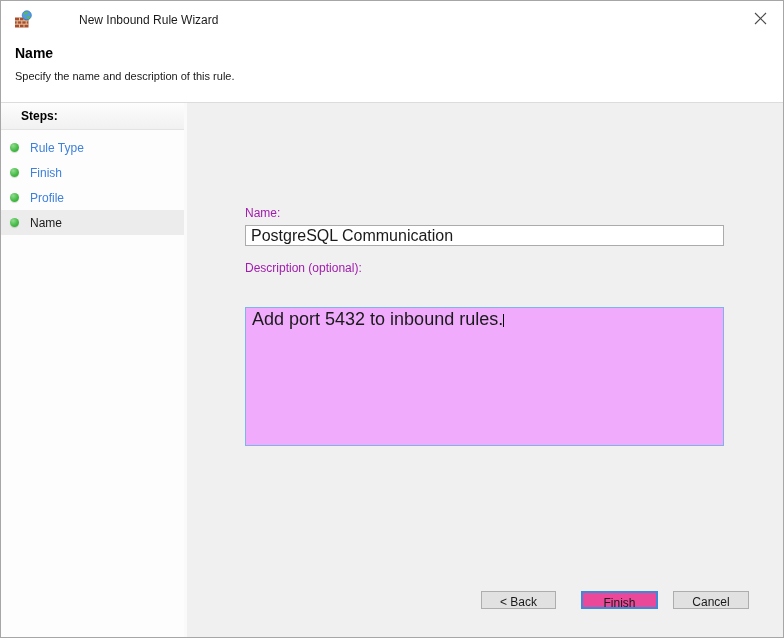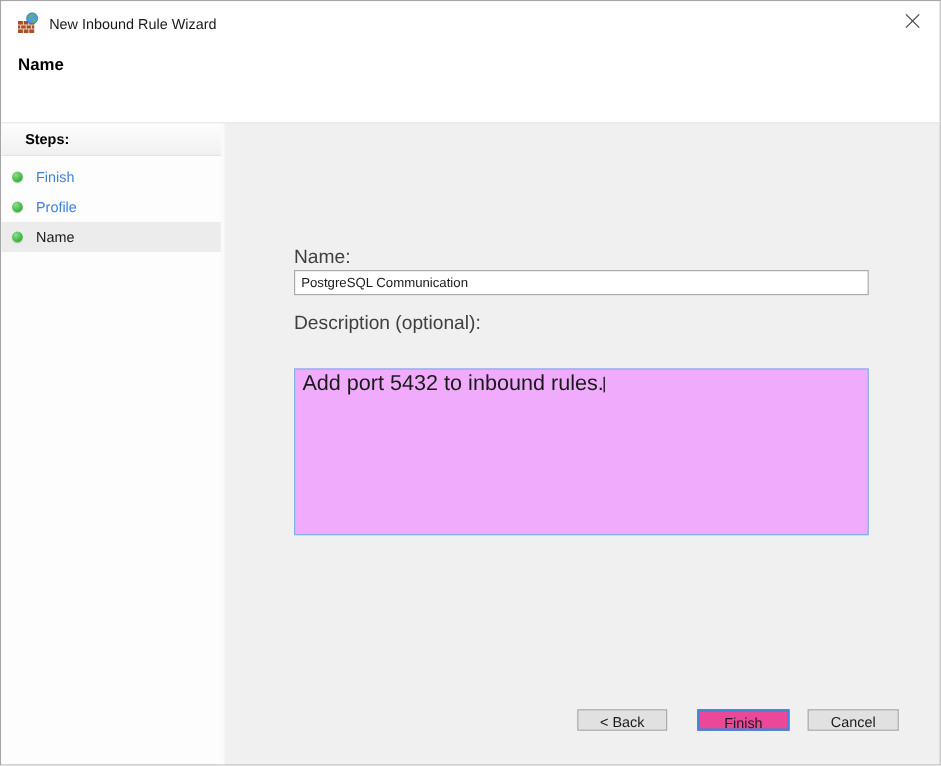--- a/index.html
+++ b/index.html
@@ -1,20 +1,20 @@
 <!DOCTYPE html>
 <html><head>
 <meta charset="utf-8">
 <style>
   html,body{margin:0;padding:0;}
   body{width:784px;height:638px;font-family:"Liberation Sans","DejaVu Sans",sans-serif;background:#fff;}
   .window{position:relative;width:784px;height:638px;box-sizing:border-box;border:1px solid #a6a6a6;background:#fff;overflow:hidden;}
 
   
-  .titlebar{position:absolute;top:0;left:0;right:0;height:37px;background:#fff;display:flex;align-items:center;padding-left:13px;box-sizing:border-box;}
+  .titlebar{position:absolute;top:0;left:0;right:0;height:37px;background:#fff;display:flex;align-items:center;padding-left:13px;box-sizing:border-box;gap:38px;}
   .titlebar .app-icon{width:19px;height:19px;flex:0 0 auto;}
   .titlebar .title{margin-left:8px;font-size:12px;color:#1a1a1a;}
   .close-btn{position:absolute;top:0;right:0;width:46px;height:37px;display:flex;align-items:center;justify-content:center;cursor:default;}
 
   
   .header{position:absolute;top:37px;left:0;right:0;height:65px;background:#fff;border-bottom:1px solid #dcdcdc;box-sizing:border-box;}
   .header .h-title{position:absolute;left:14px;top:7px;font-size:14px;font-weight:bold;color:#000;}
   .header .h-sub{position:absolute;left:14px;top:32px;font-size:11px;color:#1a1a1a;}
 
   
@@ -24,23 +24,23 @@
   .steps-list{padding-top:5px;}
   .step-item{height:25px;display:flex;align-items:center;cursor:default;}
   .step-item .bullet{width:9px;height:9px;border-radius:50%;margin-left:9px;flex:0 0 auto;
       background:radial-gradient(circle at 35% 30%, #8fdc8f 0%, #46bb46 55%, #2f9c2f 100%);
       box-shadow:0 1px 1px rgba(0,0,0,0.15);}
   .step-item .step-label{margin-left:11px;font-size:12px;color:#3f80dd;}
   .step-item.current{background:#ececec;}
   .step-item.current .step-label{color:#1a1a1a;}
 
   .main{flex:1;background:#f0f0f0;position:relative;}
-  .field-label{position:absolute;font-size:16px;color:#404040;}
+  .field-label{position:absolute;font-size:12px;color:#a21caf;}
   .name-label{left:58px;top:103px;}
-  .name-input{position:absolute;left:58px;top:122px;width:479px;height:21px;box-sizing:border-box;border:1px solid #ababab;background:#fff;font-family:"Liberation Sans",sans-serif;font-size:11px;color:#1a1a1a;padding:0 5px;outline:none;}
+  .name-input{position:absolute;left:58px;top:122px;width:479px;height:21px;box-sizing:border-box;border:1px solid #ababab;background:#fff;font-family:"Liberation Sans",sans-serif;font-size:16px;color:#1a1a1a;padding:0 5px;outline:none;}
   .desc-label{left:58px;top:158px;}
   .desc-box{position:absolute;left:58px;top:176px;width:479px;height:139px;box-sizing:border-box;border:1px solid #7eb4ea;background:#f0abfc;font-size:18px;color:#1a1a1a;padding:4px 6px;line-height:15px;margin-top:28px;}
   .caret{display:inline-block;width:1px;height:13px;background:#000;vertical-align:-2px;}
 
   .btn{position:absolute;top:488px;height:18px;box-sizing:border-box;background:#e1e1e1;border:1px solid #adadad;font-family:"Liberation Sans",sans-serif;font-size:12px;color:#1a1a1a;text-align:center;line-height:20px;padding:0;cursor:default;}
   .btn-back{left:294px;width:75px;}
   .btn-finish{left:394px;width:77px;border:2px solid #3a8ad8;background:#ec4899;}
   .btn-cancel{left:486px;width:76px;}
 </style>
 </head>
@@ -75,27 +75,32 @@
         <svg width="13" height="13" viewBox="0 0 13 13">
           <line x1="1" y1="1" x2="12" y2="12" stroke="#4a4a4a" stroke-width="1.1"></line>
           <line x1="12" y1="1" x2="1" y2="12" stroke="#4a4a4a" stroke-width="1.1"></line>
         </svg>
       </span>
     </span>
   </div>
 
   <div class="header">
     <div class="h-title">Name</div>
+    <div class="h-sub">Specify the name and description of this rule.</div>
   </div>
 
   <div class="bodyarea">
 
     <div class="sidebar">
       <div class="steps-heading">Steps:</div>
       <div class="steps-list">
+        <div class="step-item">
+          <span class="bullet"></span>
+          <span class="step-label">Rule Type</span>
+        </div>
         <div class="step-item">
           <span class="bullet"></span>
           <span class="step-label">Finish</span>
         </div>
         <div class="step-item">
           <span class="bullet"></span>
           <span class="step-label">Profile</span>
         </div>
         <div class="step-item current">
           <span class="bullet"></span>

